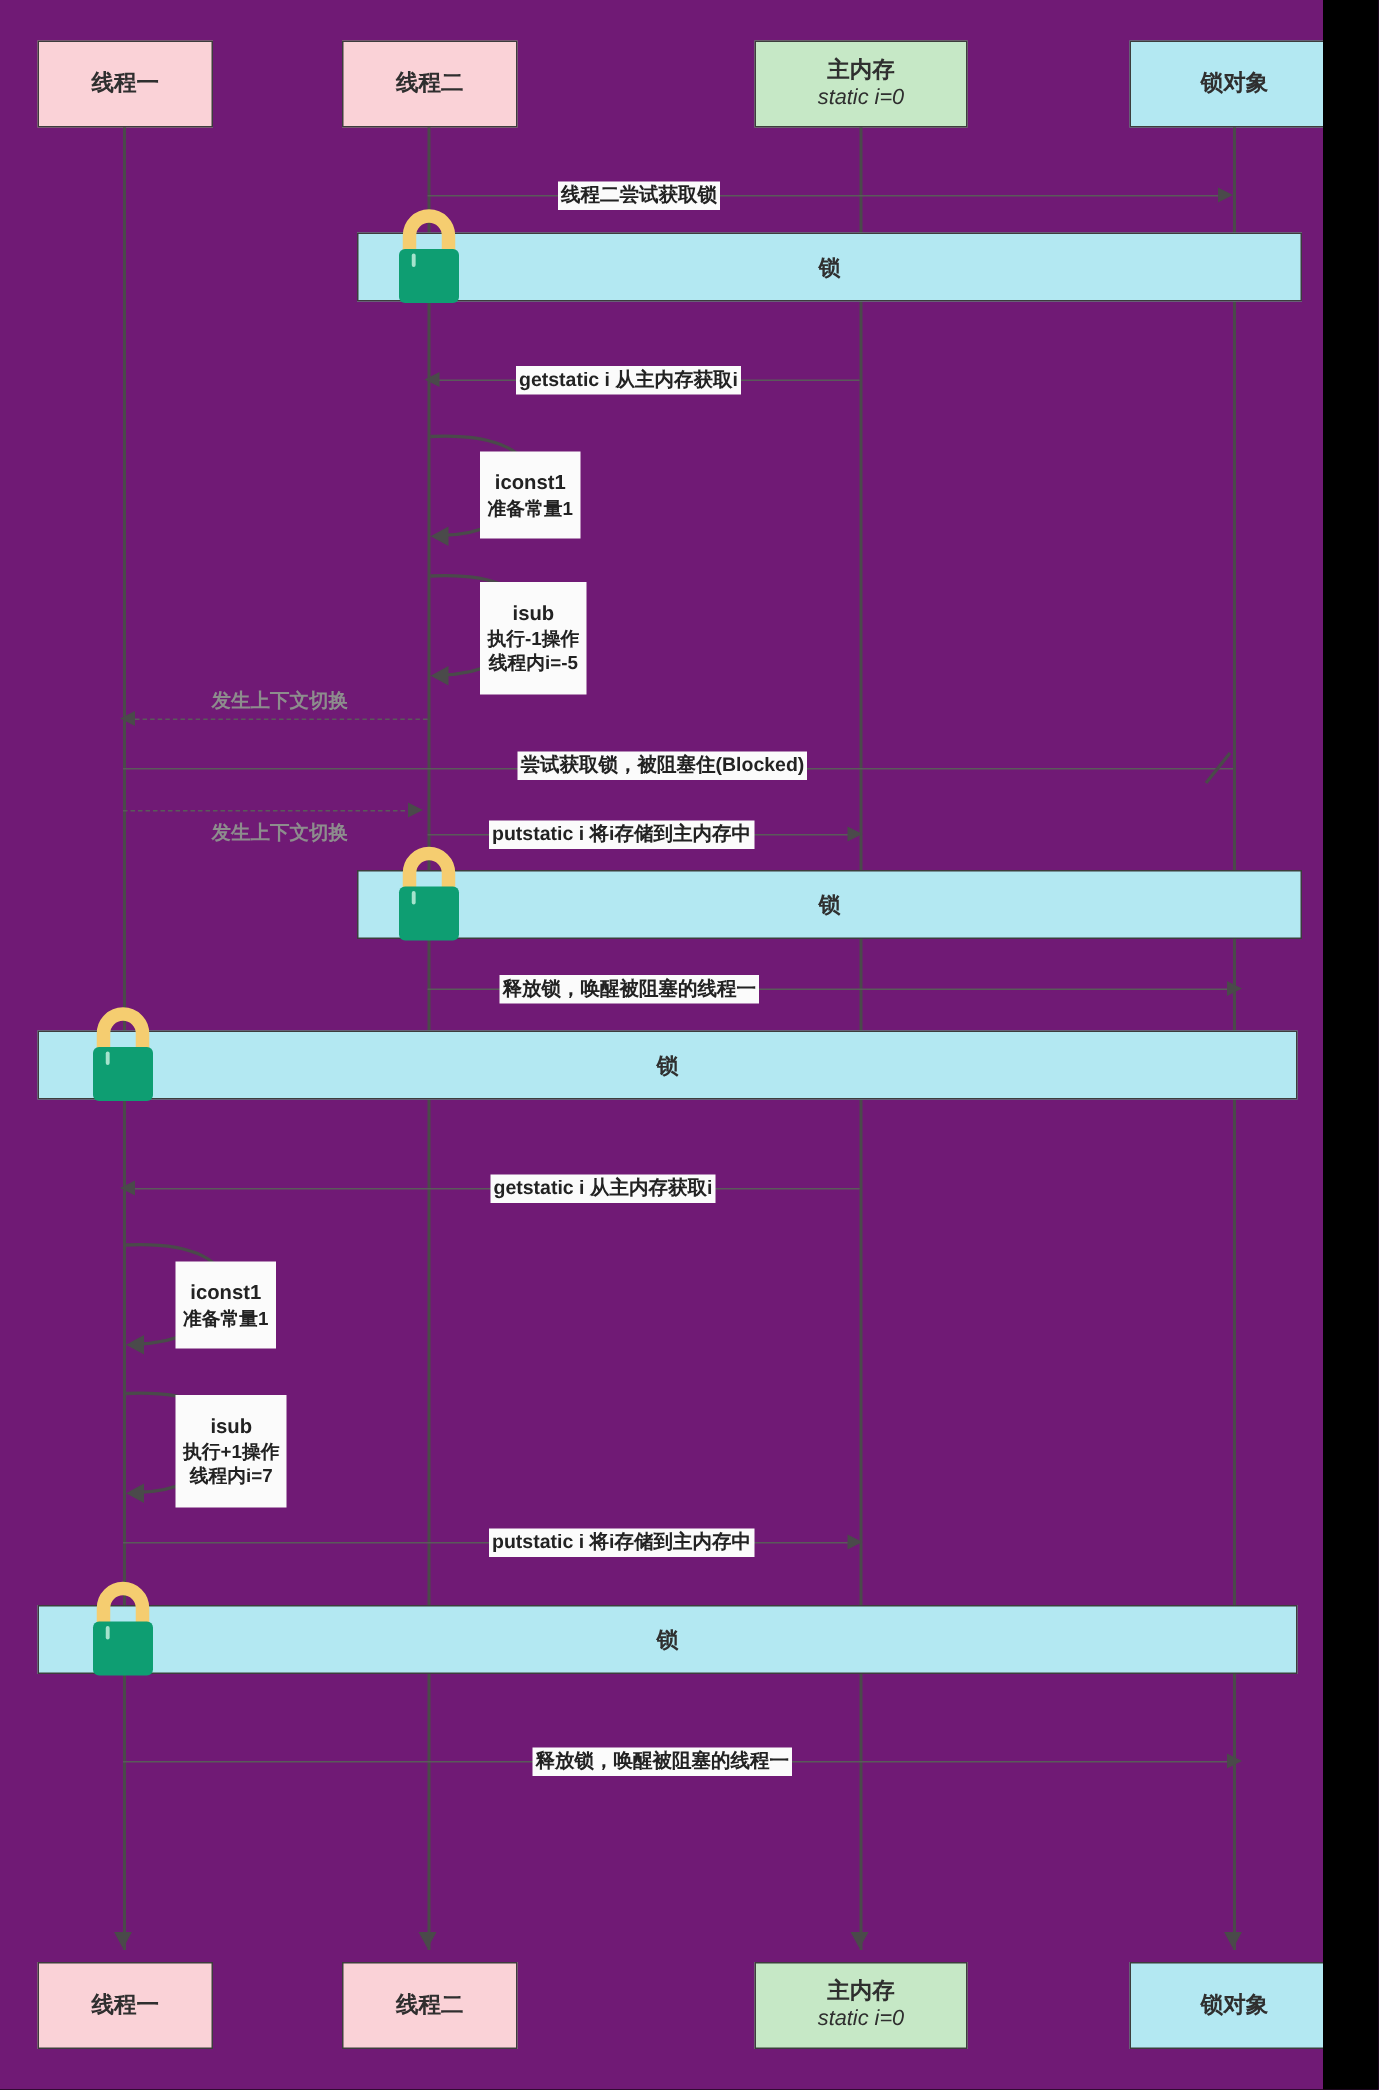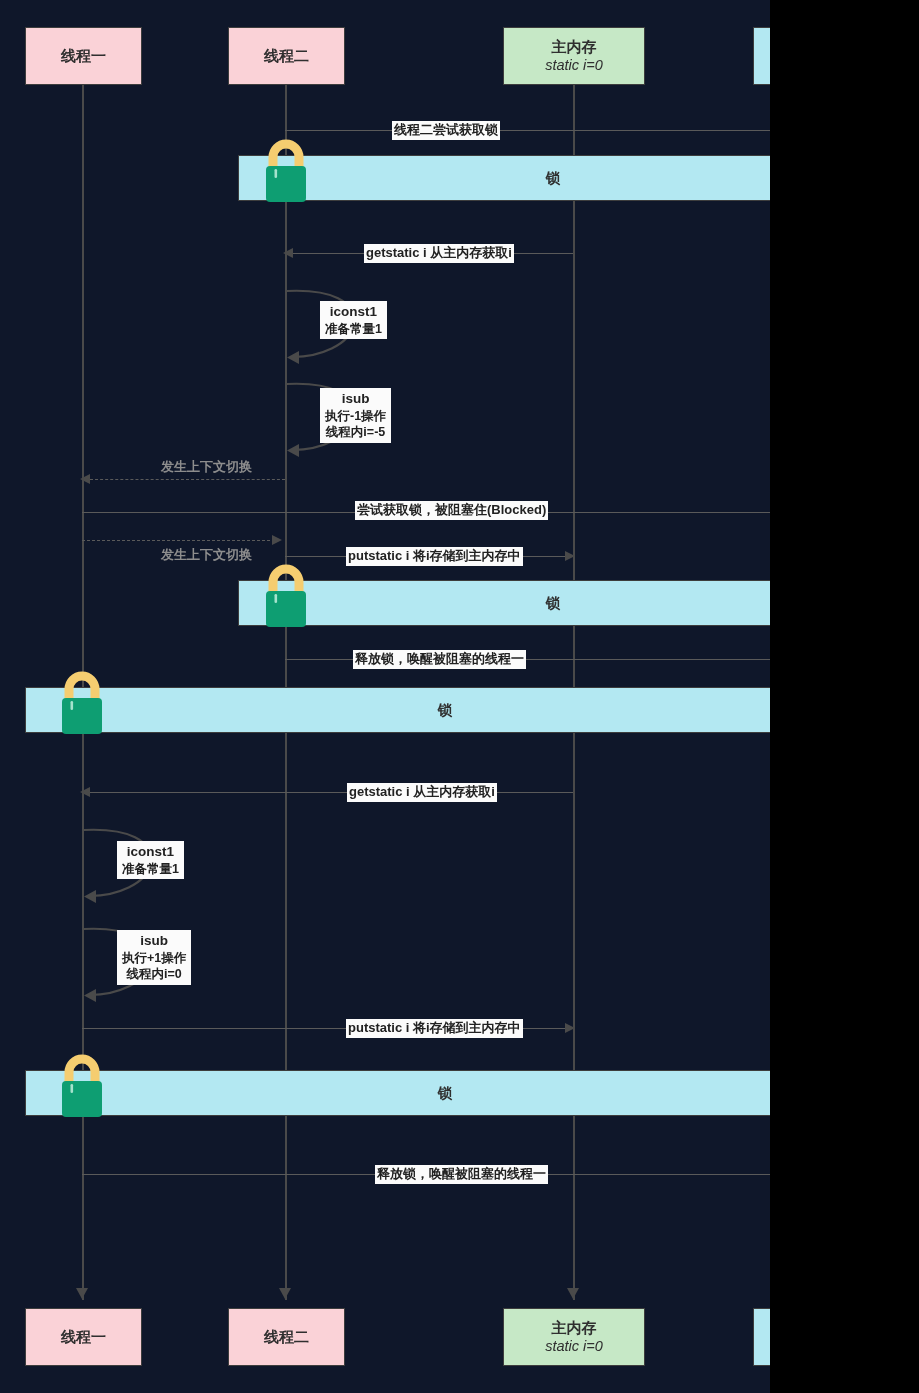--- a/index.html
+++ b/index.html
@@ -1,17 +1,17 @@
 <!DOCTYPE html>
 <html><head>
 <meta charset="utf-8">
 <style>
   html,body{margin:0;padding:0;background:#000;}
   body{font-family:"Liberation Sans","DejaVu Sans",sans-serif;}
-  #stage{position:relative;width:770px;height:1393px;background:#0f172a;overflow:hidden;}
+  #stage{position:relative;width:882px;height:1393px;background:#701a75;overflow:hidden;}
 
   
   .pbox{position:absolute;box-sizing:border-box;border:1.6px solid #3d3d3d;
         display:flex;flex-direction:column;align-items:center;justify-content:center;
         color:#2f2f2f;font-size:15px;font-weight:600;line-height:1.25;text-align:center;}
   .pbox .l2{font-weight:500;font-size:14.5px;font-style:italic;}
 
   
   .lifeline{position:absolute;width:1.6px;background:#4a4a4a;}
 
@@ -25,28 +25,28 @@
 
   
   .msgline{position:absolute;height:0;border-top:1.4px solid #5a5a5a;}
   .msgline.dashed{border-top:1.6px dashed #5a5a5a;}
   .arrowR,.arrowL{position:absolute;width:0;height:0;
      border-top:5.5px solid transparent;border-bottom:5.5px solid transparent;}
   .arrowR{border-left:10px solid #4a4a4a;}
   .arrowL{border-right:10px solid #4a4a4a;}
 
   .mlabel{position:absolute;background:#fbfbfb;color:#222;font-size:13px;
-          font-weight:700;white-space:nowrap;padding:1px 2px;line-height:1.3;margin-left:20px;}
+          font-weight:700;white-space:nowrap;padding:1px 2px;line-height:1.3;}
   .mlabel.plain{font-weight:600;}
   .mlabel.ghost{background:transparent;color:#8d8d8d;font-weight:600;}
 
   
   .selfloop{position:absolute;}
   .selflabel{position:absolute;background:#fbfbfb;color:#222;font-size:13px;
-             text-align:center;line-height:1.32;padding:2px 5px;white-space:nowrap;}
+             text-align:center;line-height:1.32;padding:12px 5px;white-space:nowrap;}
   .selflabel .hd{font-weight:700;font-size:13.5px;}
   .selflabel .sub{font-weight:600;font-size:12.5px;}
 </style>
 </head>
 <body>
 
 <div id="stage">
 
   <div class="pbox" style="left:25px;top:27px;width:117px;height:58px;background:#fad2d7;">
     <div>线程一</div>
@@ -112,21 +112,21 @@
   </div>
 
   <div class="msgline dashed" style="left:90px;top:479px;width:195px;"></div>
   <div class="arrowL" style="left:80px;top:473.5px;"></div>
   <div class="mlabel ghost" style="left:139px;top:458px;">发生上下文切换</div>
 
   <div class="msgline" style="left:82px;top:512px;width:740px;"></div>
   <svg style="position:absolute;left:800px;top:498px;width:28px;height:28px;">
     <line x1="4" y1="24" x2="20" y2="4" stroke="#4a4a4a" stroke-width="2.2"></line>
   </svg>
-  <div class="mlabel plain" style="left:335px;top:501px;">尝试获取锁，被阻塞住(Blocked)</div>
+  <div class="mlabel plain" style="left:345px;top:501px;">尝试获取锁，被阻塞住(Blocked)</div>
 
   <div class="msgline dashed" style="left:82px;top:540px;width:193px;"></div>
   <div class="arrowR" style="left:272px;top:534.5px;"></div>
   <div class="mlabel ghost" style="left:139px;top:546px;">发生上下文切换</div>
 
   <div class="msgline" style="left:285px;top:556px;width:285px;"></div>
   <div class="arrowR" style="left:565px;top:550.5px;"></div>
   <div class="mlabel" style="left:326px;top:547px;">putstatic i 将i存储到主内存中</div>
 
   <div class="lockbar" style="left:238px;top:580px;width:630px;height:46px;">
@@ -164,21 +164,21 @@
     <div class="sub">准备常量1</div>
   </div>
 
   <svg class="selfloop" viewBox="0 0 78 80" style="left:82px;top:925px;width:78px;height:80;">
     <path d="M2 4 C 46 2, 72 14, 68 38 C 65 58, 34 70, 8 70" fill="none" stroke="#4a4a4a" stroke-width="2.2"></path>
     <path d="M14 64 L2 70.5 L14 77 Z" fill="#4a4a4a"></path>
   </svg>
   <div class="selflabel" style="left:117px;top:930px;">
     <div class="hd">isub</div>
     <div class="sub">执行+1操作</div>
-    <div class="sub">线程内i=0</div>
+    <div class="sub">线程内i=7</div>
   </div>
 
   <div class="msgline" style="left:82px;top:1028px;width:488px;"></div>
   <div class="arrowR" style="left:565px;top:1022.5px;"></div>
   <div class="mlabel" style="left:326px;top:1019px;">putstatic i 将i存储到主内存中</div>
 
   <div class="lockbar" style="left:25px;top:1070px;width:840px;height:46px;">
     <span>锁</span>
   </div>
   <svg class="padlock" viewBox="0 0 54 70" style="left:55px;top:1052px;">

